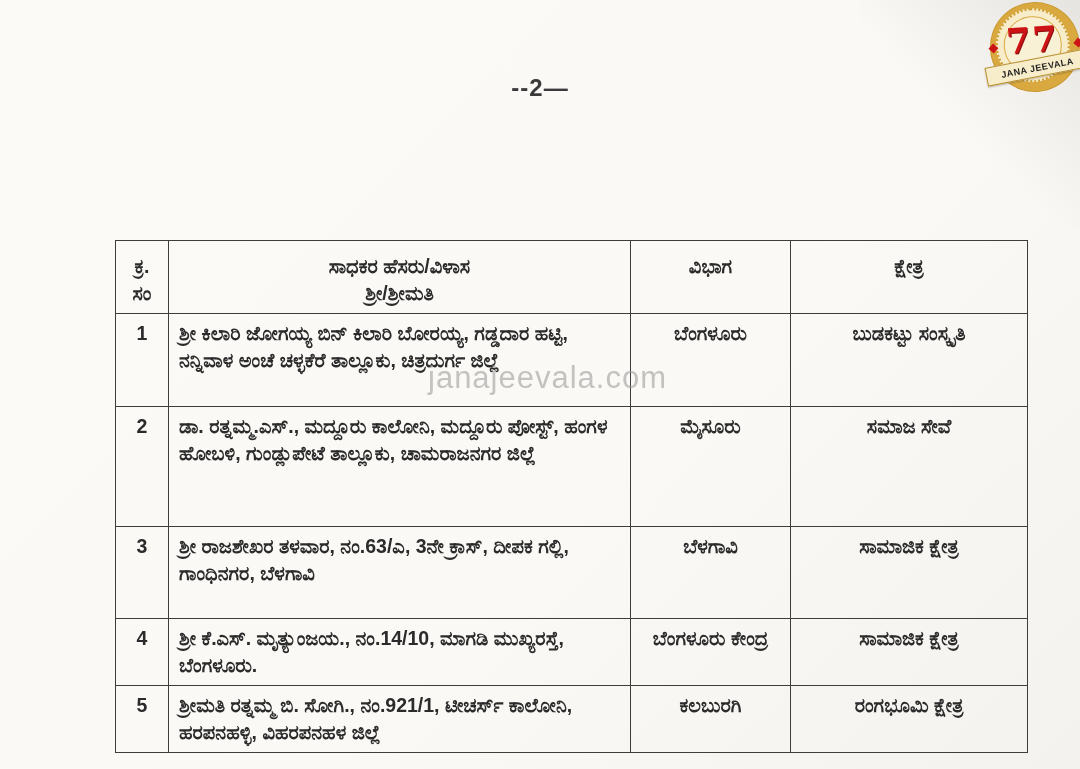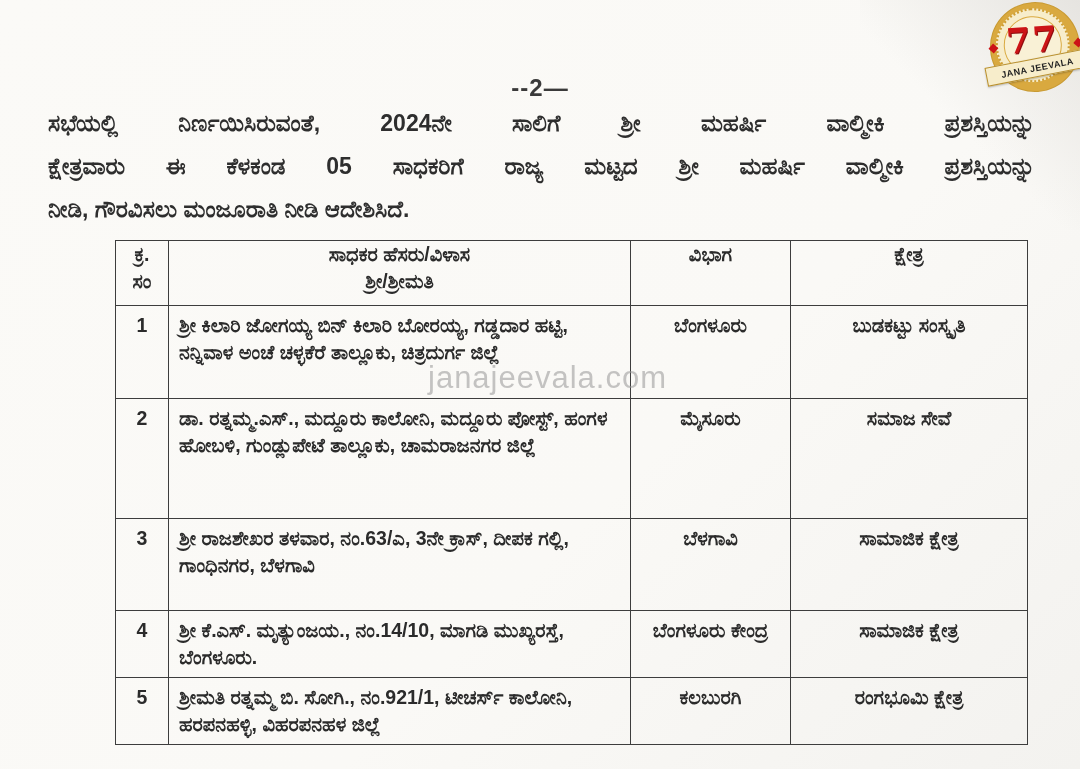--- a/index.html
+++ b/index.html
@@ -37,21 +37,21 @@
     width:912px;
     font-size:19.5px;color:#2b2b2b;font-weight:600;
   }
   .doc-table td,.doc-table th{
     border:1.6px solid #3d3d3d;
     padding:6px 10px;
     vertical-align:top;
     line-height:27px;
     background:transparent;
   }
-  .doc-table th{font-weight:700;text-align:center;vertical-align:top;padding-top:0;}
+  .doc-table th{font-weight:700;text-align:center;vertical-align:top;padding-top:12px;}
   col.c-sno{width:53px;}
   col.c-name{width:462px;}
   col.c-div{width:160px;}
   col.c-field{width:237px;}
   .h-row{height:65px;}
   .row-1{height:93px;}
   .row-2{height:120px;}
   .row-3{height:92px;}
   .row-4{height:63px;}
   .row-5{height:64px;}
@@ -129,25 +129,20 @@
     <div class="inner">
       <span class="num">77</span>
     </div>
     <div class="gem left"></div>
     <div class="gem right"></div>
     <div class="ribbon">
       <span class="ribbon-text">JANA JEEVALA</span>
     </div>
   </div>
 
-  <div class="intro">
-    <div class="line">ಸಭೆಯಲ್ಲಿ ನಿರ್ಣಯಿಸಿರುವಂತೆ, 2024ನೇ ಸಾಲಿಗೆ ಶ್ರೀ ಮಹರ್ಷಿ ವಾಲ್ಮೀಕಿ ಪ್ರಶಸ್ತಿಯನ್ನು</div>
-    <div class="line">ಕ್ಷೇತ್ರವಾರು ಈ ಕೆಳಕಂಡ 05 ಸಾಧಕರಿಗೆ ರಾಜ್ಯ ಮಟ್ಟದ ಶ್ರೀ ಮಹರ್ಷಿ ವಾಲ್ಮೀಕಿ ಪ್ರಶಸ್ತಿಯನ್ನು</div>
-    <div class="line last">ನೀಡಿ, ಗೌರವಿಸಲು ಮಂಜೂರಾತಿ ನೀಡಿ ಆದೇಶಿಸಿದೆ.</div>
-  </div>
 
   <table class="doc-table">
     <colgroup>
       <col class="c-sno">
         <col class="c-name">
         <col class="c-div">
         <col class="c-field">
     </colgroup>
     <tbody>
         <tr class="h-row">

